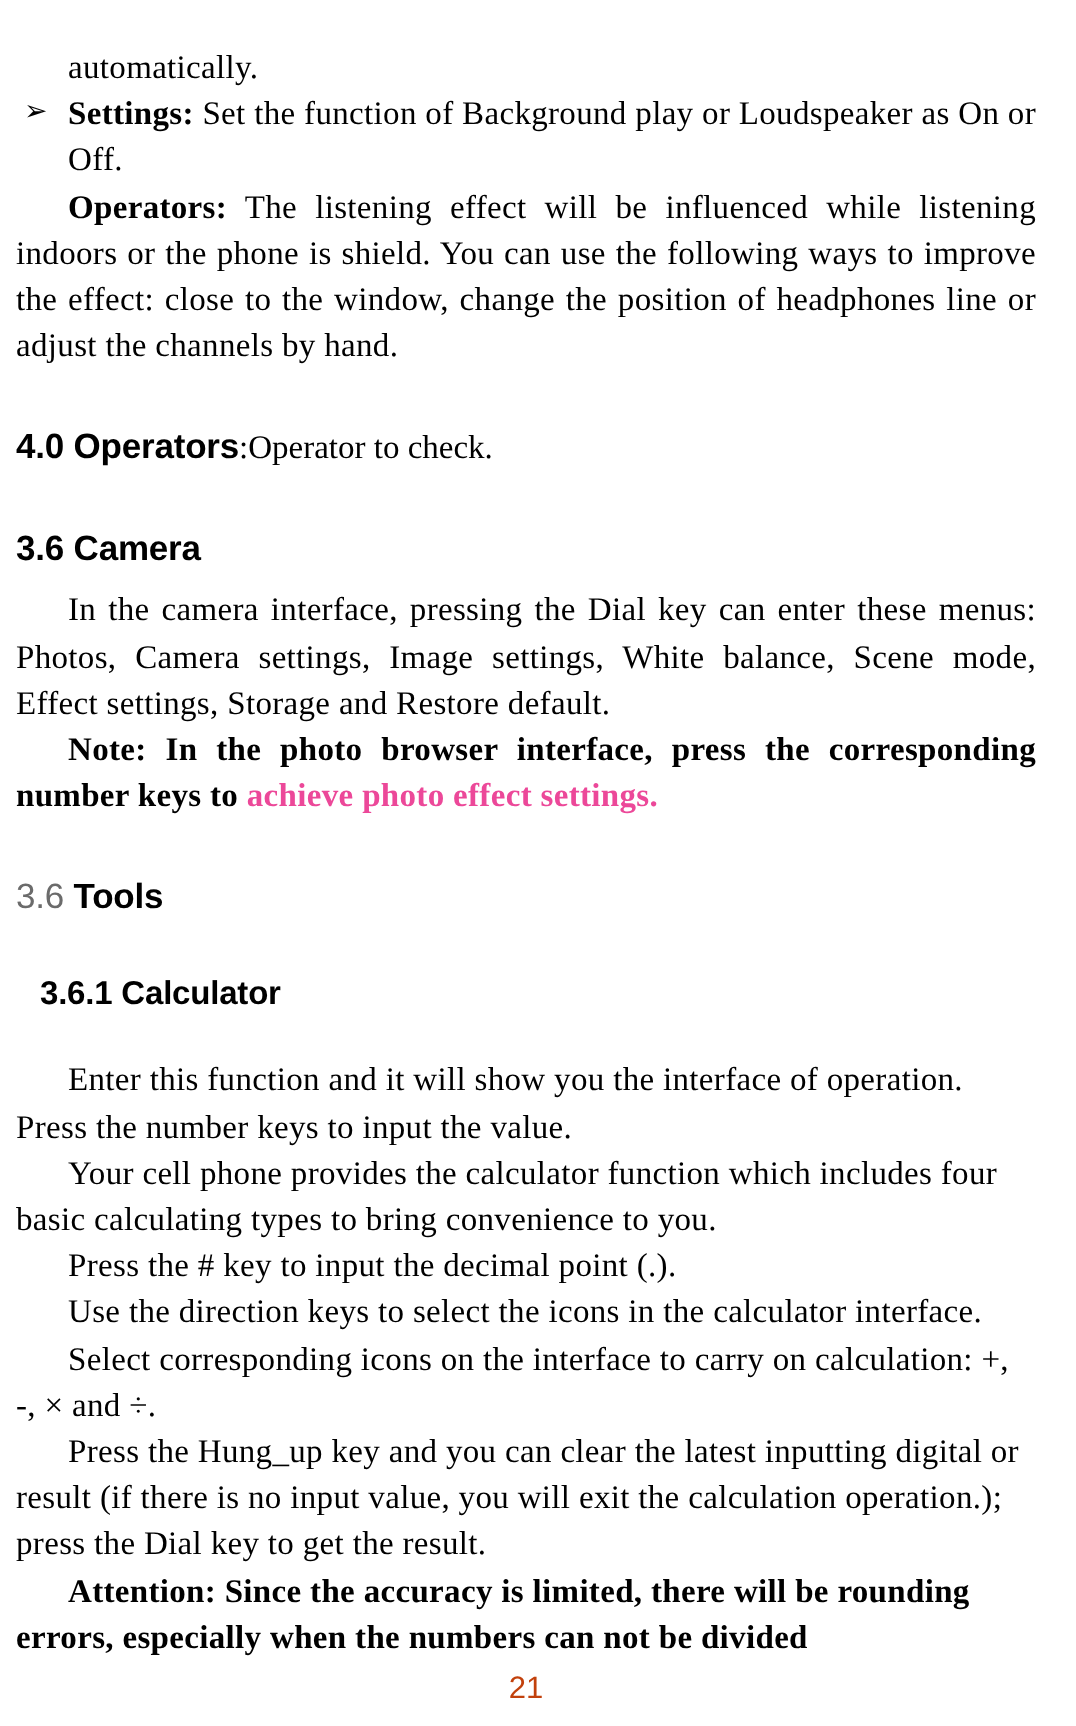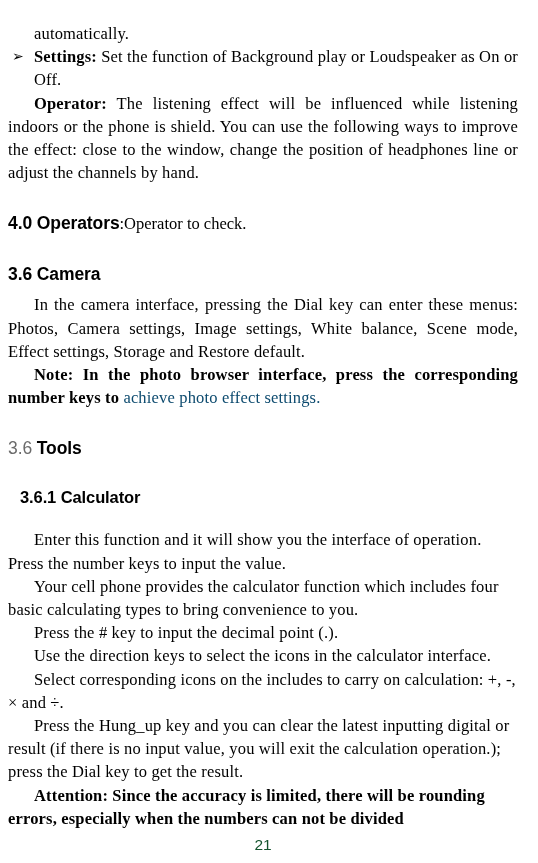--- a/index.html
+++ b/index.html
@@ -39,22 +39,22 @@
   .p.left {
     text-align: left;
   }
   .indent {
     text-indent: 26px;
   }
   .b {
     font-weight: bold;
   }
   .gray-bold {
-    font-weight: normal;
-    color: #0c4a6e;
+    font-weight: bold;
+    color: #ec4899;
   }
 
   
   .bullet-row {
     display: block;
     position: relative;
     padding-left: 26px;
     text-align: justify;
   }
   .bullet-glyph {
@@ -105,35 +105,35 @@
   
   .footer {
     position: absolute;
     left: 0;
     right: 0;
     bottom: 8px;
     text-align: center;
     font-family: "Liberation Sans", "DejaVu Sans", sans-serif;
     font-size: 15.5px;
     line-height: 20px;
-    color: #14532d;
+    color: #c2410c;
   }
 </style>
 </head>
 <body>
 
 <div class="page">
 
   <div class="sp-l"></div>
 
   <p class="p indent">automatically.</p>
 
   <p class="p bullet-row"><span class="bullet-glyph">➢</span><span class="b">Settings:</span><span> Set the function of Background play or Loudspeaker as On or Off.</span></p>
 
-  <p class="p indent"><span class="b">Operator:</span><span> The listening effect will be influenced while listening indoors or the phone is shield. You can use the following ways to improve the effect: close to the window, change the position of headphones line or adjust the channels by hand.</span></p>
+  <p class="p indent"><span class="b">Operators:</span><span> The listening effect will be influenced while listening indoors or the phone is shield. You can use the following ways to improve the effect: close to the window, change the position of headphones line or adjust the channels by hand.</span></p>
 
   <div class="sp-xl"></div>
 
   <h2 class="h2"><span>4.0 Operators</span><span class="tail">:Operator to check.</span></h2>
 
   <div class="sp-xl"></div>
 
   <h2 class="h2">3.6 Camera</h2>
 
   <div class="sp-s"></div>
@@ -154,21 +154,21 @@
   <div class="sp-s"></div>
 
   <p class="p left indent">Enter this function and it will show you the interface of operation. Press the number keys to input the value.</p>
 
   <p class="p left indent">Your cell phone provides the calculator function which includes four basic calculating types to bring convenience to you.</p>
 
   <p class="p left indent">Press the # key to input the decimal point (.).</p>
 
   <p class="p left indent">Use the direction keys to select the icons in the calculator interface.</p>
 
-  <p class="p left indent">Select corresponding icons on the includes to carry on calculation: +, -, × and ÷.</p>
+  <p class="p left indent">Select corresponding icons on the interface to carry on calculation: +, -, × and ÷.</p>
 
   <p class="p left indent">Press the Hung_up key and you can clear the latest inputting digital or result (if there is no input value, you will exit the calculation operation.); press the Dial key to get the result.</p>
 
   <p class="p left indent b">Attention: Since the accuracy is limited, there will be rounding errors, especially when the numbers can not be divided</p>
 
   <div class="footer">21</div>
 
 </div>
 
 </body></html>

